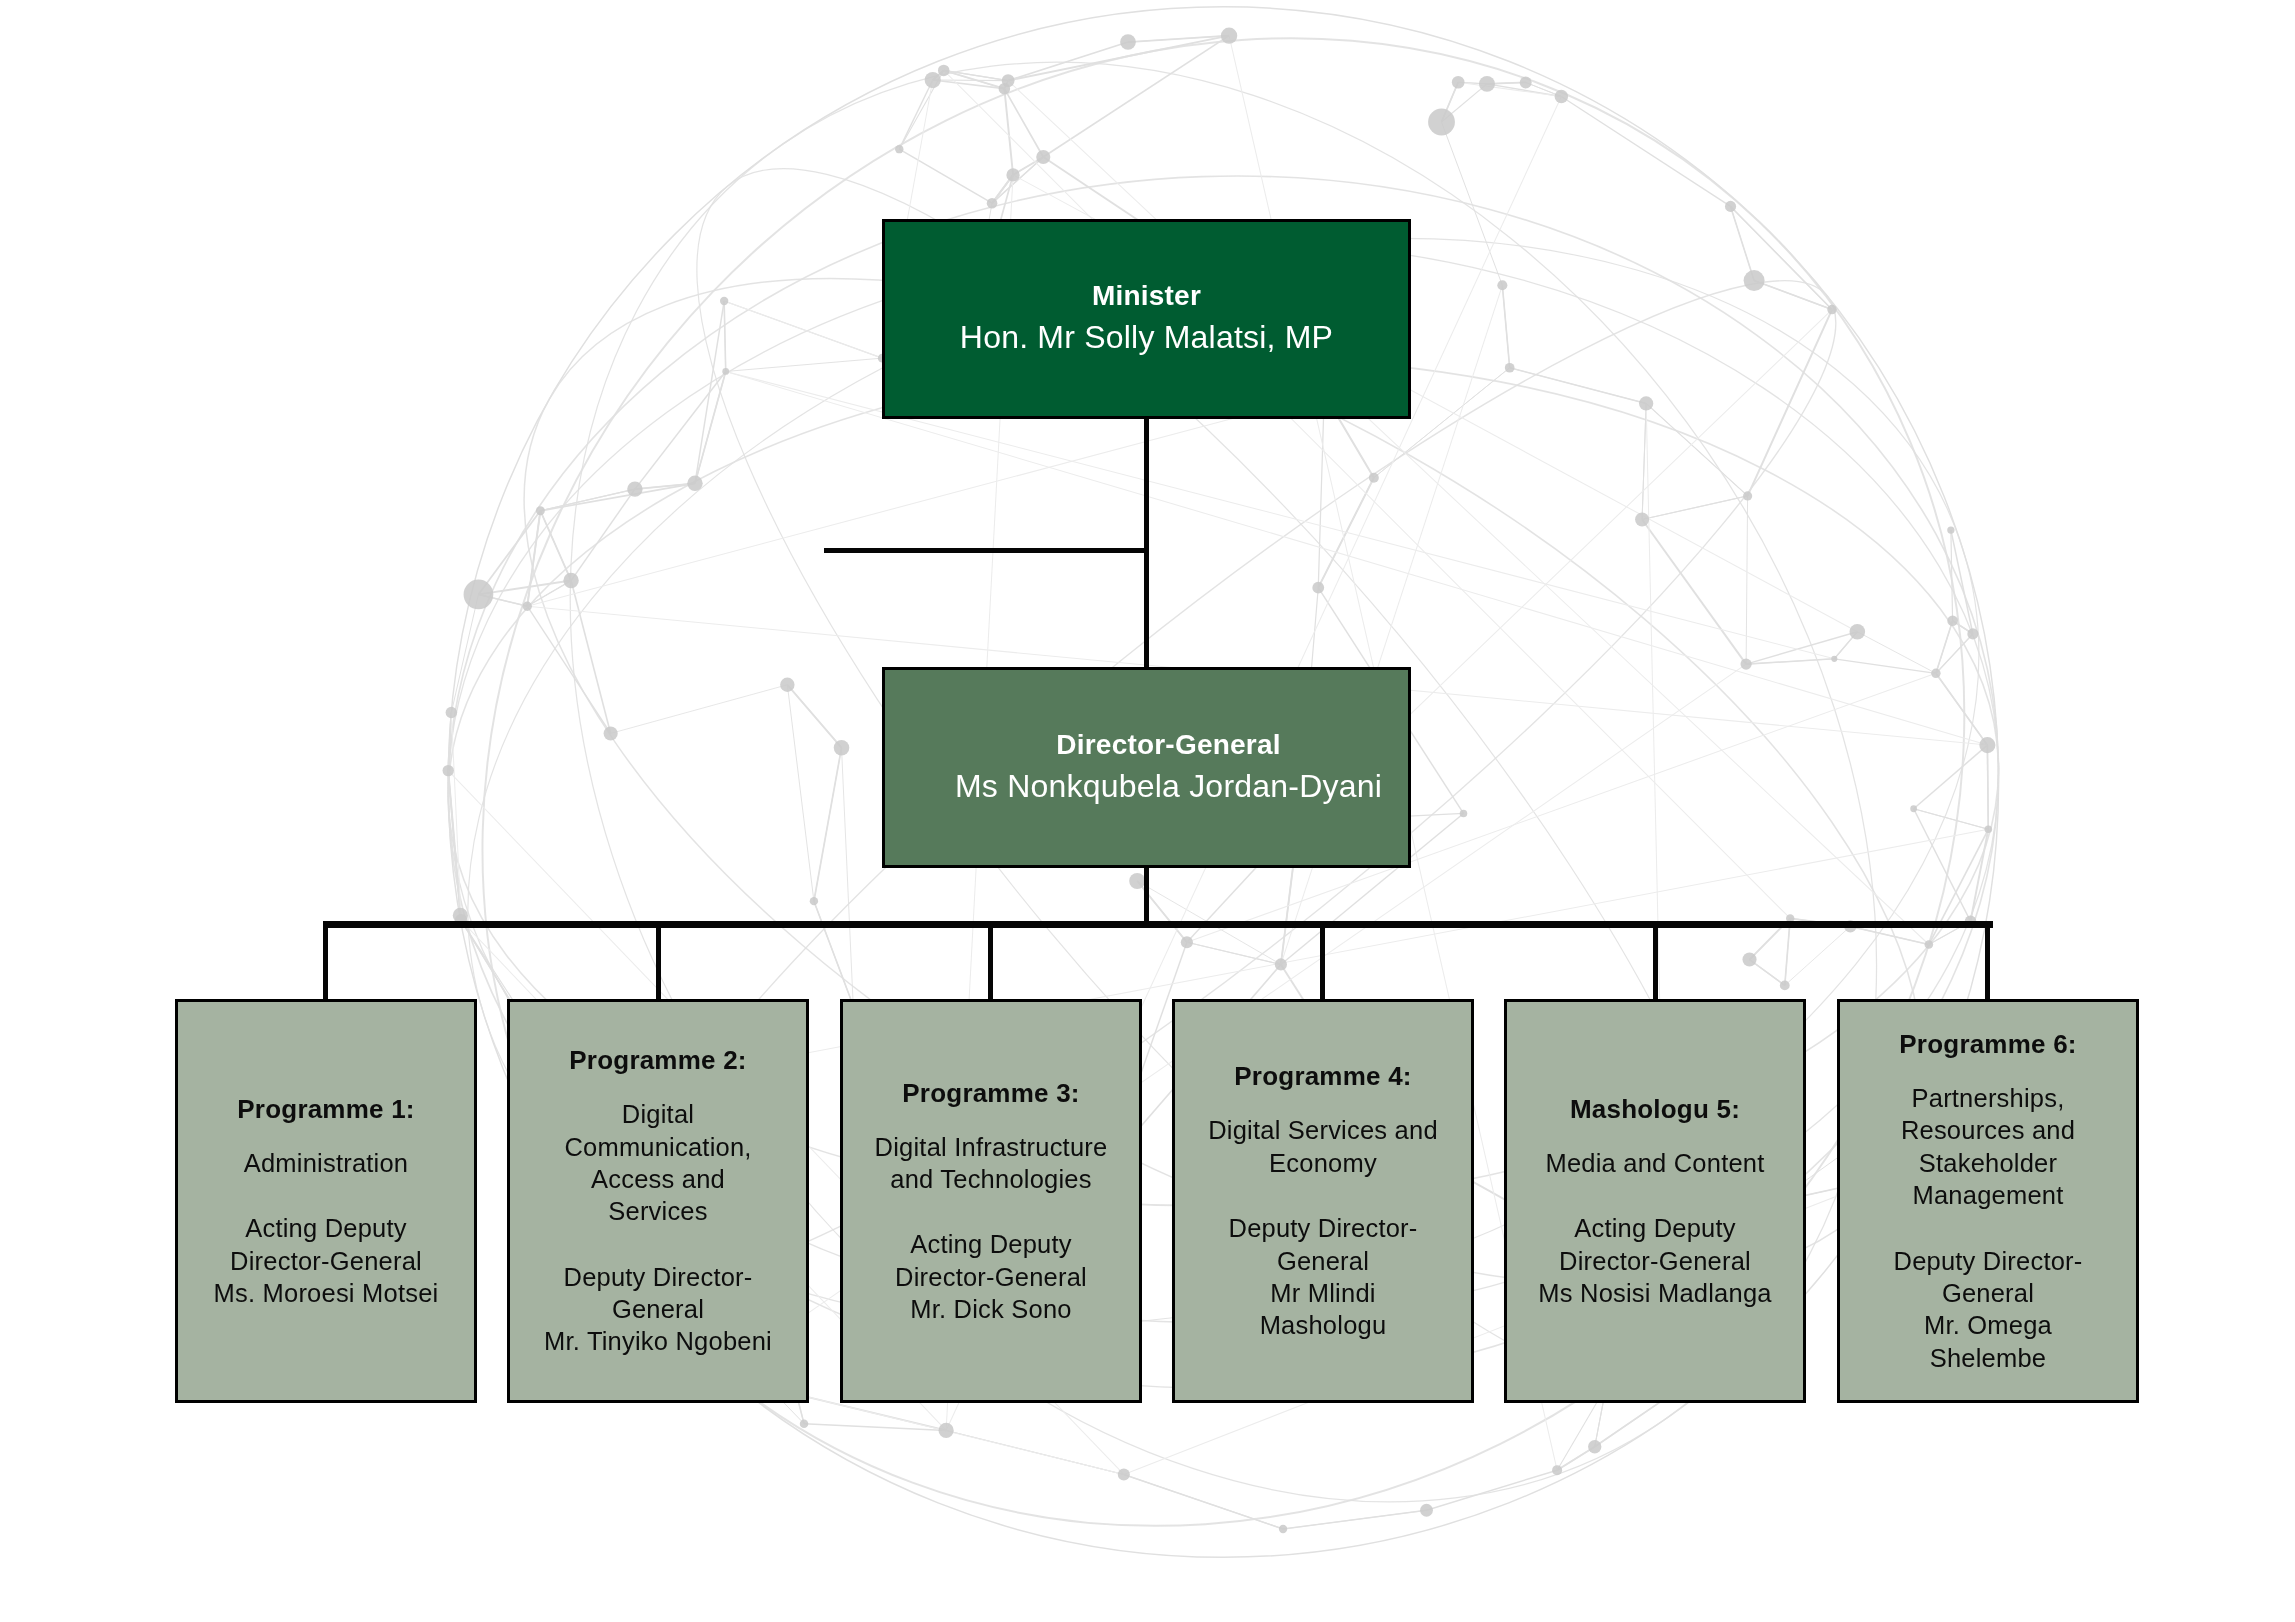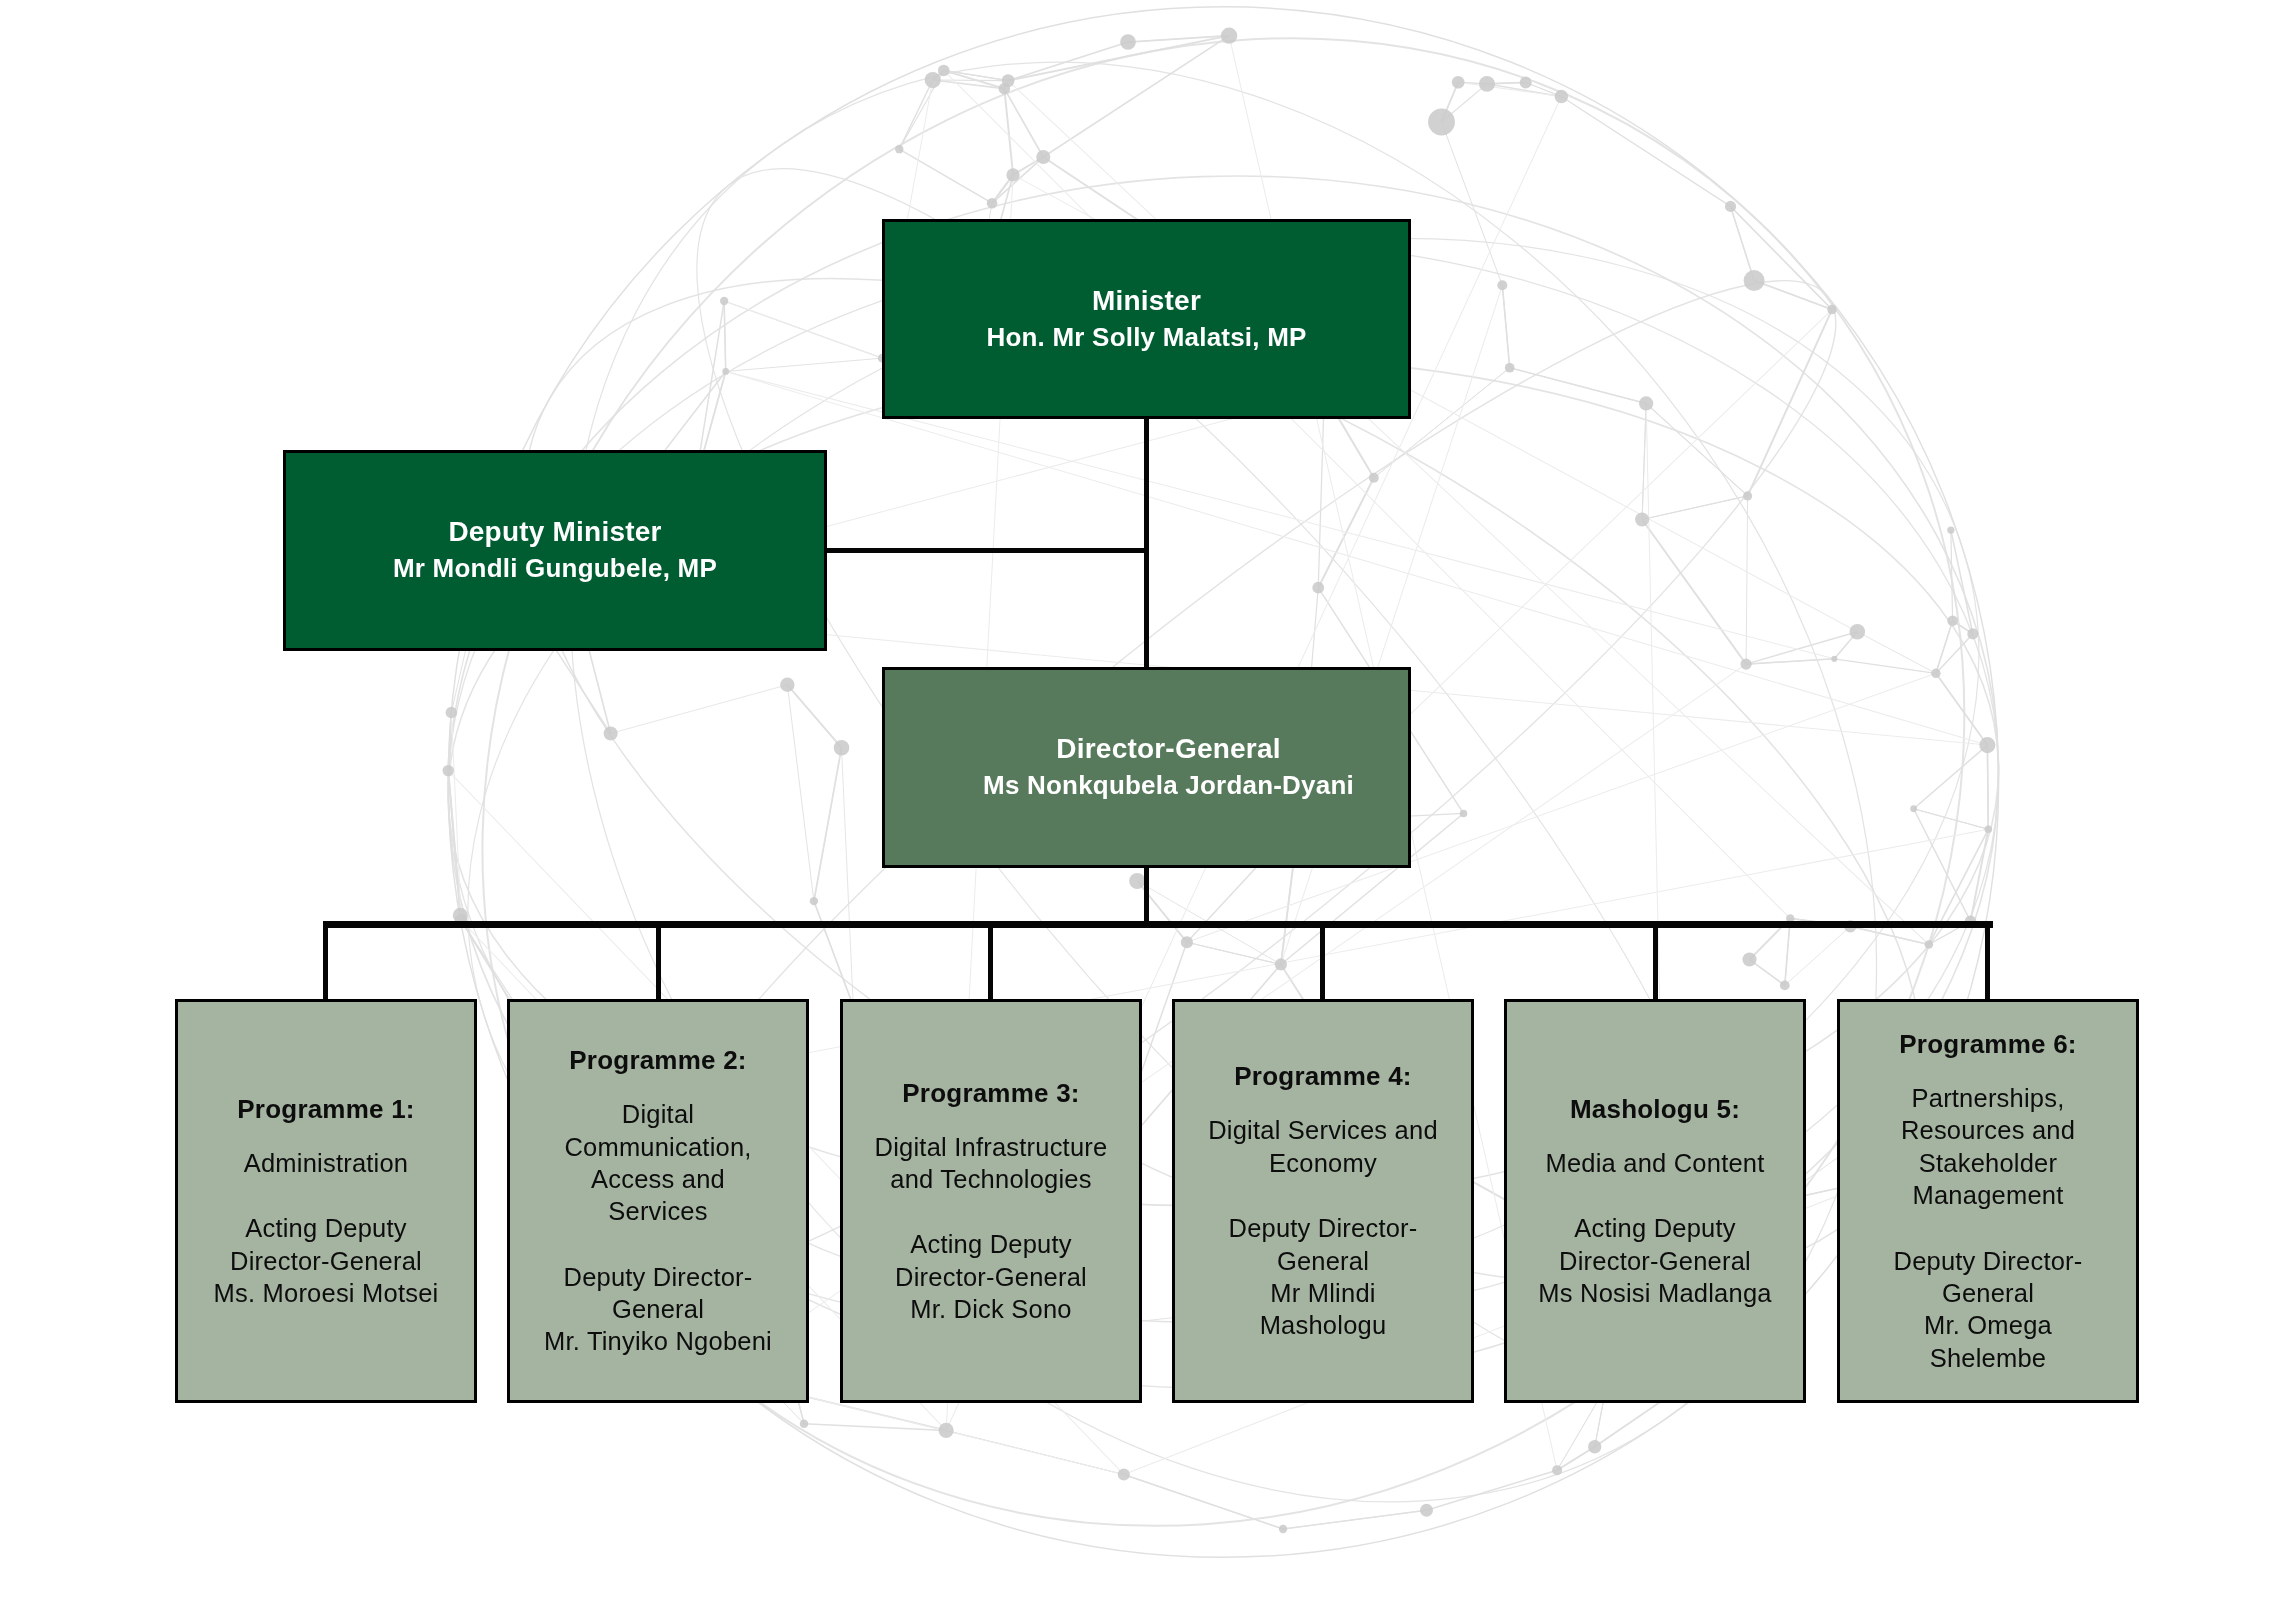--- a/index.html
+++ b/index.html
@@ -13,21 +13,21 @@
   .line.h{height:5.2px;}
   .line.bus{height:6.5px;}
   .box{position:absolute;box-sizing:border-box;border:3.9px solid #000;
        display:flex;flex-direction:column;align-items:center;justify-content:center;
        text-align:center;z-index:2;letter-spacing:0.02em;}
   .box.exec{background:#005c31;color:#ffffff;}
   .box.dg{background:#567a5b;color:#ffffff;padding-left:44px;}
   .box.prog{background:#a5b3a1;color:#0d0d0d;width:302px;top:999px;height:404px;
             padding:0 30px;}
   .exec .title,.dg .title{font-weight:bold;font-size:28px;line-height:1.32;}
-  .exec .person,.dg .person{font-size:26px;line-height:1.38;font-weight:700;}
+  .exec .person,.dg .person{font-size:32px;line-height:1.38;font-weight:400;}
   .plabel{font-weight:bold;font-size:26px;line-height:1.27;}
   .punit{font-size:25.5px;line-height:1.27;font-weight:400;margin-top:21px;}
   .prole{font-size:25.5px;line-height:1.27;margin-top:33px;font-weight:400;}
   .pname{font-size:25.5px;line-height:1.27;font-weight:400;}
 </style>
 </head>
 <body>
 
 <div class="canvas">
 
@@ -396,24 +396,20 @@
   <div class="line v" style="left:988px;top:924px;height:79px"></div>
   <div class="line v" style="left:1320px;top:924px;height:79px"></div>
   <div class="line v" style="left:1653px;top:924px;height:79px"></div>
   <div class="line v" style="left:1985px;top:924px;height:79px"></div>
 
   <div class="box exec" style="left:882px;top:219px;width:529px;height:200px">
     <div class="title">Minister</div>
     <div class="person">Hon. Mr Solly Malatsi, MP</div>
   </div>
 
-  <div class="box exec" style="left:283px;top:450px;width:544px;height:201px">
-    <div class="title">Deputy Minister</div>
-    <div class="person">Mr Mondli Gungubele, MP</div>
-  </div>
 
   <div class="box dg" style="left:882px;top:667px;width:529px;height:201px">
     <div class="title">Director-General</div>
     <div class="person">Ms Nonkqubela Jordan-Dyani</div>
   </div>
 
   <div class="box prog" style="left:175px">
     <div class="plabel">Programme 1:</div>
     <div class="punit">Administration</div>
     <div class="prole">Acting Deputy Director-General</div>

